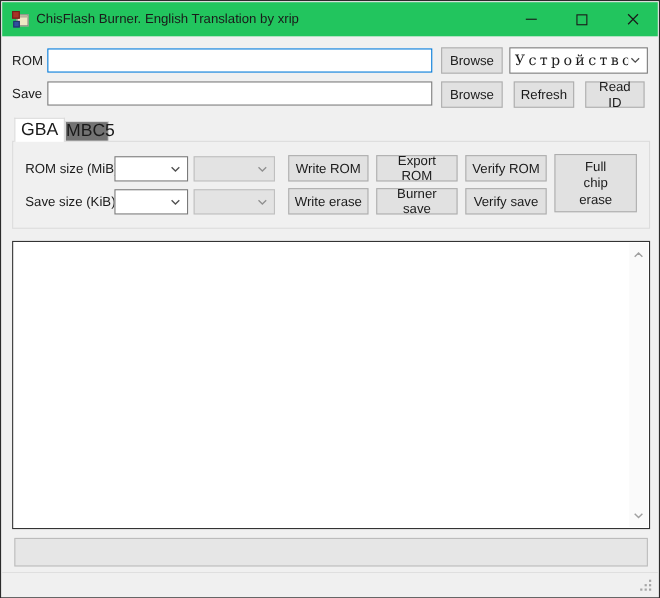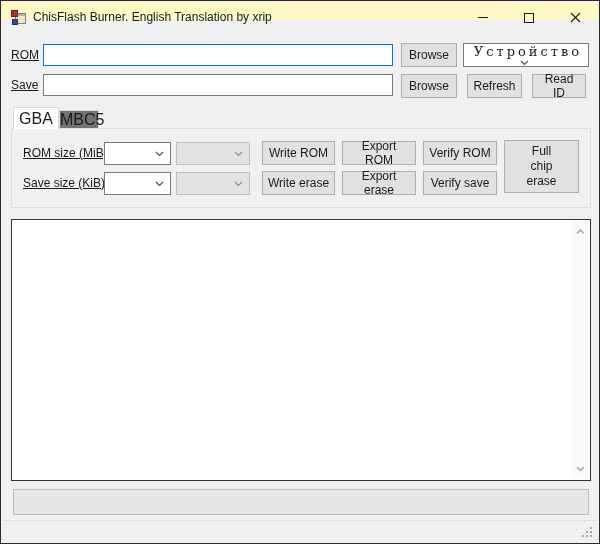--- a/index.html
+++ b/index.html
@@ -12,22 +12,22 @@
     background: #f0f0f0;
   }
   .window {
     position: absolute; inset: 0;
     border: 1px solid #2b2b2b;
     background: #f0f0f0;
     overflow: hidden;
   }
   
   .titlebar {
-    position: absolute; left: 1px; top: 1px; right: 1px; height: 17px;
-    background: #fef9c3;
+    position: absolute; left: 1px; top: 1px; right: 1px; height: 31px;
+    background: #22c55e;
     padding-left: 20px;
   }
   .app-icon { position: absolute; left: 9px; top: 8px; width: 16px; height: 16px; }
   .app-icon .pane   { position: absolute; left: 4px; top: 3px; width: 11px; height: 11px; background: #efe8c4; border: 1px solid #808080; }
   .app-icon .pane i { position: absolute; left: 0; top: 0; right: 0; height: 2px; background: #b9b39a; display:block; }
   .app-icon .sq-red  { position: absolute; left: 0; top: 0; width: 7px; height: 7px; background: #a83326; border: 1px solid #6f2018; }
   .app-icon .sq-blue { position: absolute; left: 1px; top: 9px; width: 6px; height: 6px; background: #2f4f9e; border: 1px solid #20356b; }
   .window-title {
     position: absolute; left: 31px; top: 0; height: 31px; line-height: 31px;
     font-size: 12px; white-space: nowrap;
@@ -37,21 +37,21 @@
     display: flex; align-items: center; justify-content: center;
     background: transparent; border: none;
   }
   .btn-min   { right: 92px; }
   .btn-max   { right: 46px; }
   .btn-close { right: 0; }
   .ico-min { width: 10px; height: 1px; background: #1a1a1a; display: block; }
   .ico-max { width: 10px; height: 10px; border: 1px solid #1a1a1a; display: block; }
 
   
-  .label { position: absolute; height: 22px; line-height: 22px; text-decoration: underline; }
+  .label { position: absolute; height: 22px; line-height: 22px; }
   .textbox {
     position: absolute; height: 22px; background: #ffffff;
     border: 1px solid #7a7a7a; padding: 0 4px;
     font-family: "Liberation Sans", sans-serif; font-size: 12px;
   }
   .textbox.focused { border-color: #0078d7; }
   .btn {
     position: absolute; height: 24px;
     background: #e1e1e1; border: 1px solid #adadad;
     font-family: "Liberation Sans", sans-serif; font-size: 12px; color: #1a1a1a;
@@ -150,21 +150,21 @@
     <button class="caption-btn btn-close">
       <svg width="11" height="11" viewBox="0 0 11 11">
           <path d="M1,1 L10,10 M10,1 L1,10" stroke="#1a1a1a" stroke-width="1.1" fill="none"></path>
         </svg>
     </button>
   </div>
 
   <span class="label" style="left:10px; top:43px;">ROM</span>
   <input class="textbox focused" style="left: 42px; top: 43px; width: 350px;" value="">
   <button class="btn" style="left:400px; top:42px; width:56px;">Browse</button>
-  <div class="combo" style="left:462px; top:42px; width:126px;flex-direction:column;">
+  <div class="combo" style="left:462px; top:42px; width:126px;">
     <span class="val device-font">Устройство</span>
     <span class="chev">
       <svg width="9" height="6" viewBox="0 0 9 6">
           <polyline points="1,1 4.5,4.5 8,1" fill="none" stroke="#505050" stroke-width="1.2"></polyline>
         </svg>
     </span>
   </div>
 
   <span class="label" style="left:10px; top:73px;">Save</span>
   <input class="textbox" style="left: 42px; top: 73px; width: 350px;" value="">
@@ -209,21 +209,21 @@
   </div>
   <div class="combo small disabled" style="left:175px; top:171px; width:74px;">
     <span class="val"></span>
     <span class="chev">
       <svg width="9" height="6" viewBox="0 0 9 6">
           <polyline points="1,1 4.5,4.5 8,1" fill="none" stroke="#8f8f8f" stroke-width="1.2"></polyline>
         </svg>
     </span>
   </div>
   <button class="btn" style="left:261px; top:170px; width:73px;">Write erase</button>
-  <button class="btn" style="left:341px; top:170px; width:74px;">Export erase</button>
+  <button class="btn" style="left:341px; top:170px; width:74px;">Burner save</button>
   <button class="btn" style="left:422px; top:170px; width:74px;">Verify save</button>
 
   <div class="log"></div>
   <div class="log" style="background:transparent; border-color:transparent; pointer-events:none;">
     <div class="scrollbar" style="pointer-events:auto;">
       <button class="scroll-btn scroll-up">
         <svg width="9" height="6" viewBox="0 0 9 6">
             <polyline points="1,4.5 4.5,1 8,4.5" fill="none" stroke="#a0a0a0" stroke-width="1.3"></polyline>
           </svg>
       </button>

